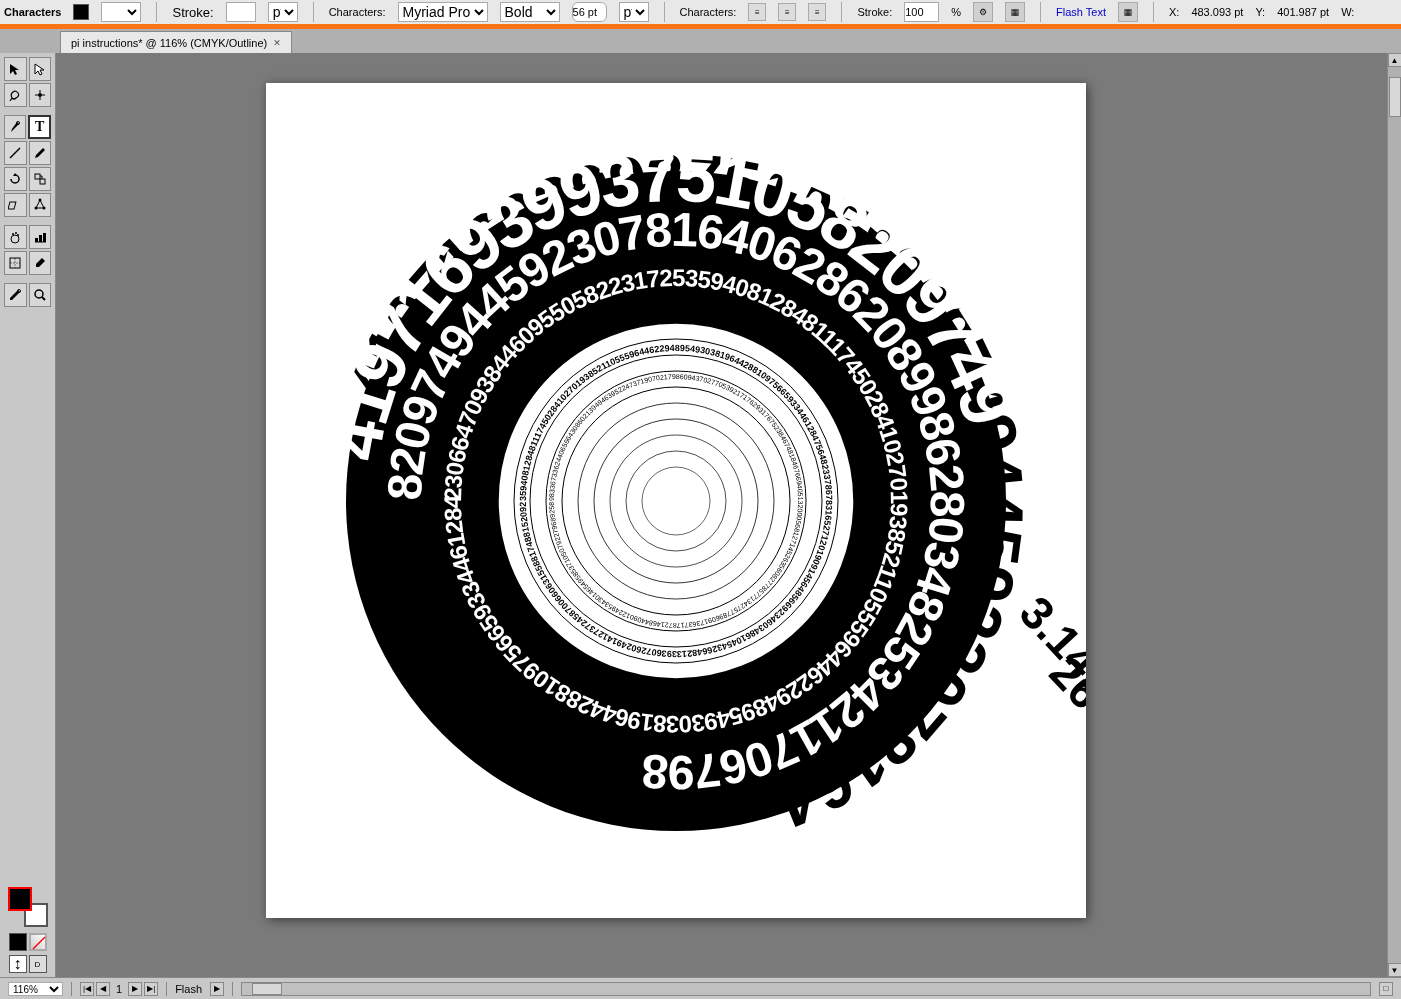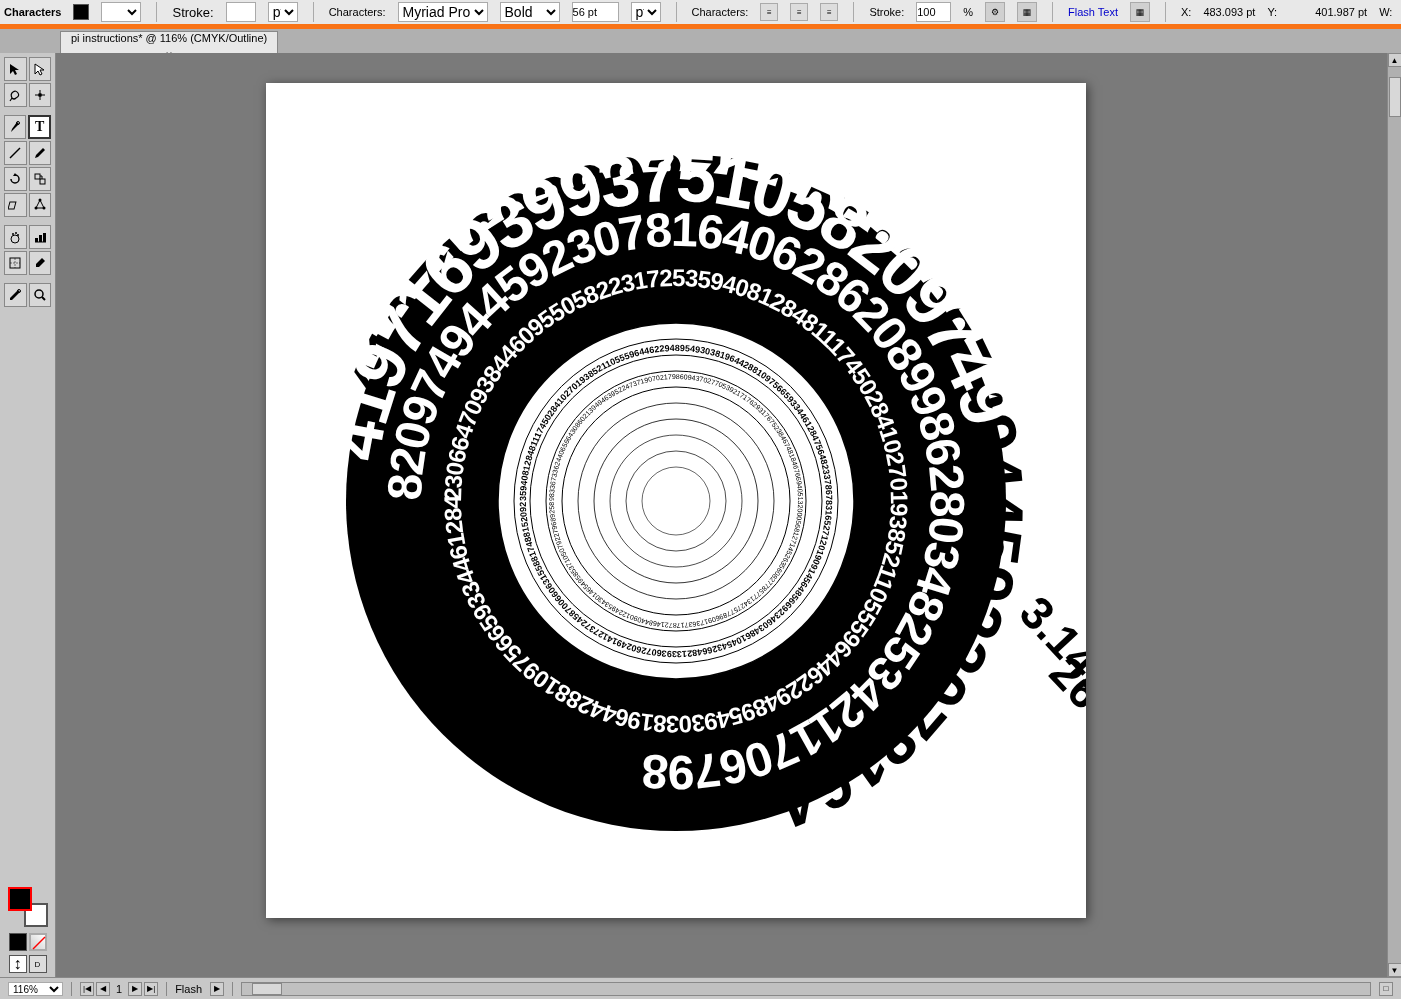--- a/index.html
+++ b/index.html
@@ -76,21 +76,20 @@
       height: 22px;
       background: #e8e8e8;
       border: 1px solid #888;
       border-bottom: none;
       padding: 0 10px;
       font-size: 11px;
       display: flex;
       align-items: center;
       gap: 6px;
       cursor: pointer;
-      flex-direction: column;
     }
     .tab-close {
       font-size: 9px;
       cursor: pointer;
       color: #555;
     }
 
     
     #main {
       display: flex;
@@ -280,21 +279,21 @@
 
   <span>Characters:</span>
   <select class="toolbar-select" style="width:90px;">
     <option>Myriad Pro</option>
   </select>
 
   <select class="toolbar-select" style="width:60px;">
     <option>Bold</option>
   </select>
 
-  <input type="text" class="toolbar-input" style="width: 47px;" value="56 pt">
+  <input type="text" class="toolbar-input" style="width: 35px; border-radius: 6px;" value="56 pt">
   <select class="toolbar-select" style="width:30px;"><option>pt</option></select>
 
   <div class="toolbar-divider"></div>
 
   <span>Characters:</span>
   <div class="align-btn">≡</div>
   <div class="align-btn">≡</div>
   <div class="align-btn">≡</div>
 
   <div class="toolbar-divider"></div>
@@ -311,21 +310,21 @@
   <span style="color:#0000cc; cursor:pointer;">Flash Text</span>
 
   <div class="icon-btn" style="font-size:9px;">▦</div>
 
   <div class="toolbar-divider"></div>
 
   <span style="font-size:11px;">X:</span>
   <span style="font-size:11px;">483.093 pt</span>
 
   <span style="font-size:11px;">Y:</span>
-  <span style="font-size:11px;margin-left:26px;">401.987 pt</span>
+  <span style="font-size:11px;">401.987 pt</span>
 
   <span style="font-size:11px;">W:</span>
 </div>
 
 <div id="tabbar">
   <div class="tab">
     <span>pi instructions* @ 116% (CMYK/Outline)</span>
     <span class="tab-close">✕</span>
   </div>
 </div>

